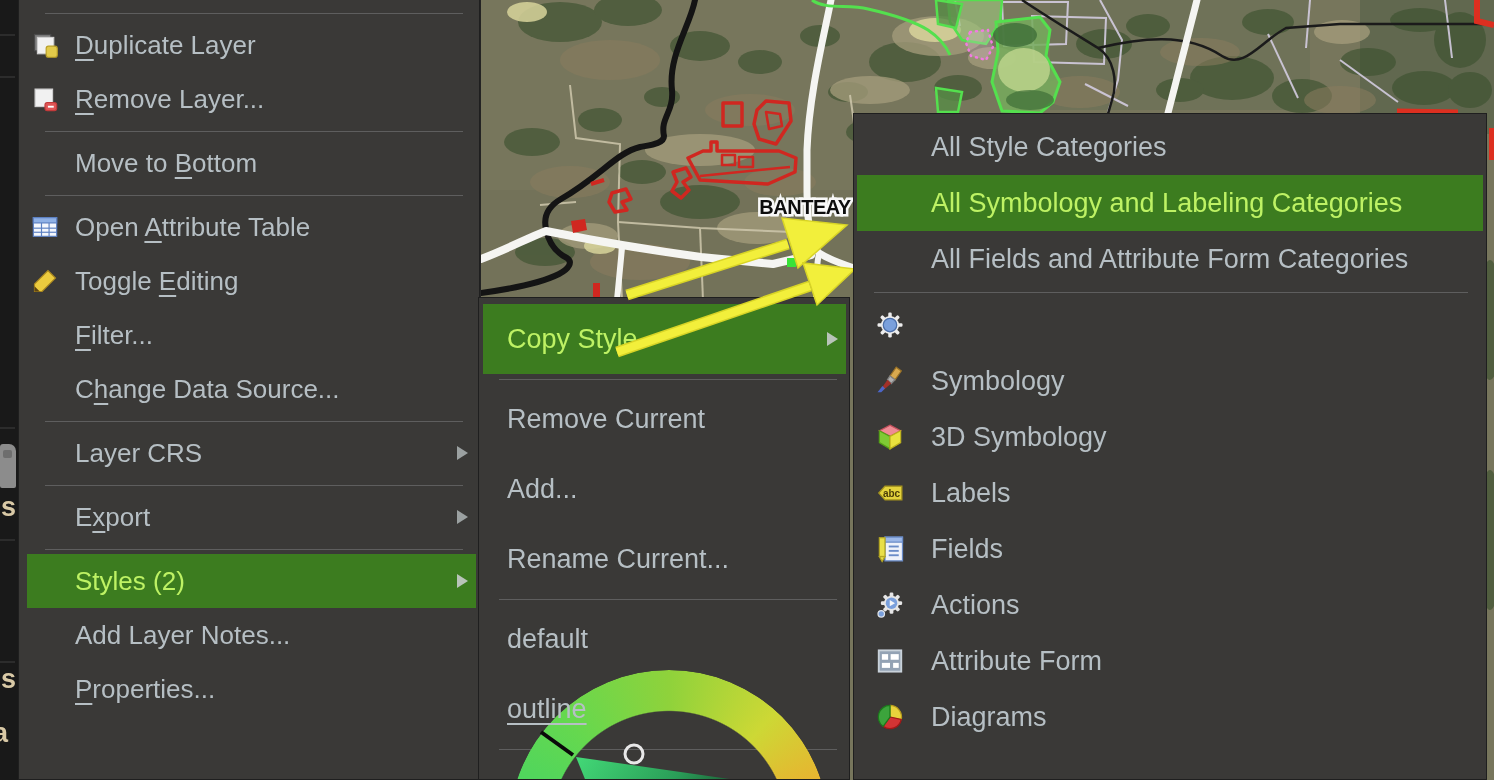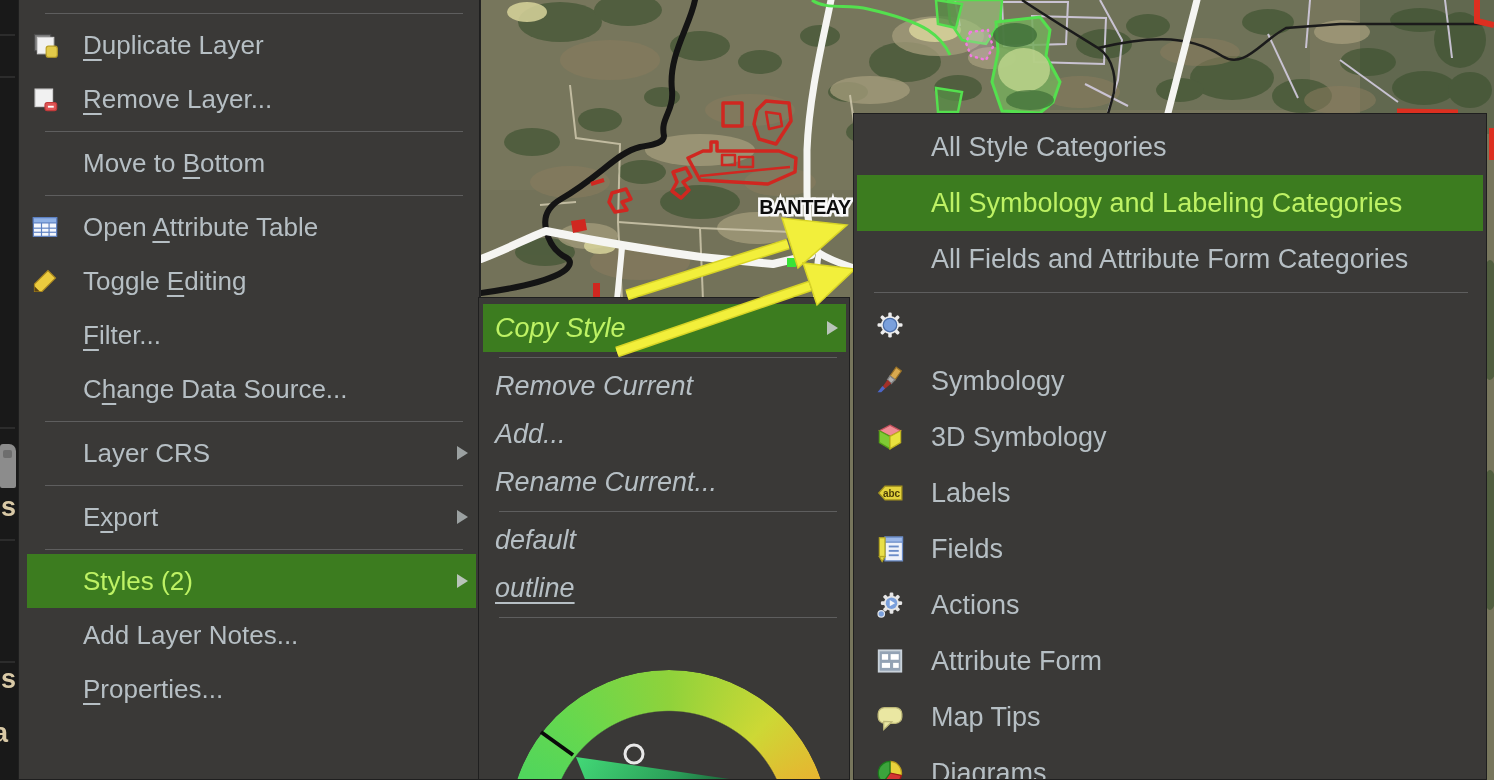--- a/index.html
+++ b/index.html
@@ -15,27 +15,27 @@
   .hline{position:absolute;left:0;width:15px;height:2px;background:#2c2c2c;}
 
   .menu{position:absolute;background:var(--menu-bg,#3a3937);border:1px solid #1f1f1f;box-sizing:border-box;overflow:hidden;}
   #left-menu{left:18px;top:0;width:462px;height:780px;border-top:none;padding-top:8px;z-index:10;}
   #copy-menu{left:478px;top:297px;width:372px;height:483px;padding-top:6px;z-index:20;}
   #cat-menu{left:853px;top:113px;width:634px;height:667px;padding-top:5px;z-index:40;}
   #arrows{position:absolute;left:0;top:0;z-index:30;pointer-events:none;}
 
   .mi{display:flex;align-items:center;position:relative;color:var(--menu-text,#b6bfc4);white-space:nowrap;}
   #left-menu .mi{height:54px;margin:0 3px 0 8px;font-size:26px;}
-  #copy-menu .mi{height:48px;margin:0 3px 0 4px;font-size:27px;padding-left:12px;font-style:italic;}
+  #copy-menu .mi{height:70px;margin:0 3px 0 4px;font-size:27px;padding-left:24px;}
   #cat-menu .mi{height:56px;margin:0 3px;font-size:27px;}
   .mi.selected{background:var(--highlight-green,#3c7c1f);color:#bef264;}
   .mi-icon{flex:none;}
   #left-menu .mi-icon{width:28px;height:28px;margin-left:4px;}
   #cat-menu .mi-icon{width:30px;height:30px;margin-left:18px;}
-  #left-menu .mi-label{margin-left:24px;}
+  #left-menu .mi-label{margin-left:16px;}
   #cat-menu .mi-label{margin-left:26px;}
   .mi-icon svg{width:100%;height:100%;}
   .mn{text-decoration:underline;text-underline-offset:5px;text-decoration-thickness:2px;}
   .mi-arrow{position:absolute;right:8px;top:50%;transform:translateY(-50%);width:0;height:0;
             border-left:11px solid #9ba1a1;border-top:7px solid transparent;border-bottom:7px solid transparent;}
   .mi.selected .mi-arrow{border-left-color:#b9c4b9;}
   .sep{height:10px;display:flex;align-items:center;}
   .sep::after{content:'';flex:1;height:1px;background:var(--separator,#5e5e5e);}
   #left-menu .sep::after{margin:0 16px 0 26px;}
   #copy-menu .sep::after{margin:0 12px 0 20px;}
@@ -435,29 +435,20 @@
             <rect x="12.5" y="6.5" width="6.5" height="4.5" fill="#fff"></rect>
             <rect x="5.5" y="13.5" width="6.5" height="4" fill="#fff"></rect>
             <rect x="14.5" y="13.5" width="4.5" height="4" fill="#fff"></rect>
           </svg>
         </span>
         <span class="mi-label">Attribute Form</span>
       </div>
       <div class="mi">
         <span class="mi-icon">
           <svg viewBox="0 0 24 24">
-            <rect x="2.5" y="4.5" width="19" height="12.5" rx="5" fill="#eae7a2" stroke="#bdb878"></rect>
-            <polygon points="7,15.5 7,22 13.5,15.8" fill="#eae7a2" stroke="#bdb878"></polygon>
-          </svg>
-        </span>
-        <span class="mi-label">Map Tips</span>
-      </div>
-      <div class="mi">
-        <span class="mi-icon">
-          <svg viewBox="0 0 24 24">
             <path d="M12,12 L12,2.8 A9.2,9.2 0 0 1 21,14 Z" fill="#e8d23c" stroke="#b89c1c"></path>
             <path d="M12,12 L21,14 A9.2,9.2 0 0 1 6.5,19.5 Z" fill="#d23434" stroke="#a01818"></path>
             <path d="M12,12 L6.5,19.5 A9.2,9.2 0 0 1 12,2.8 Z" fill="#3ca43c" stroke="#1c7a1c"></path>
           </svg>
         </span>
         <span class="mi-label">Diagrams</span>
       </div>
     </div>
 
 </div>

